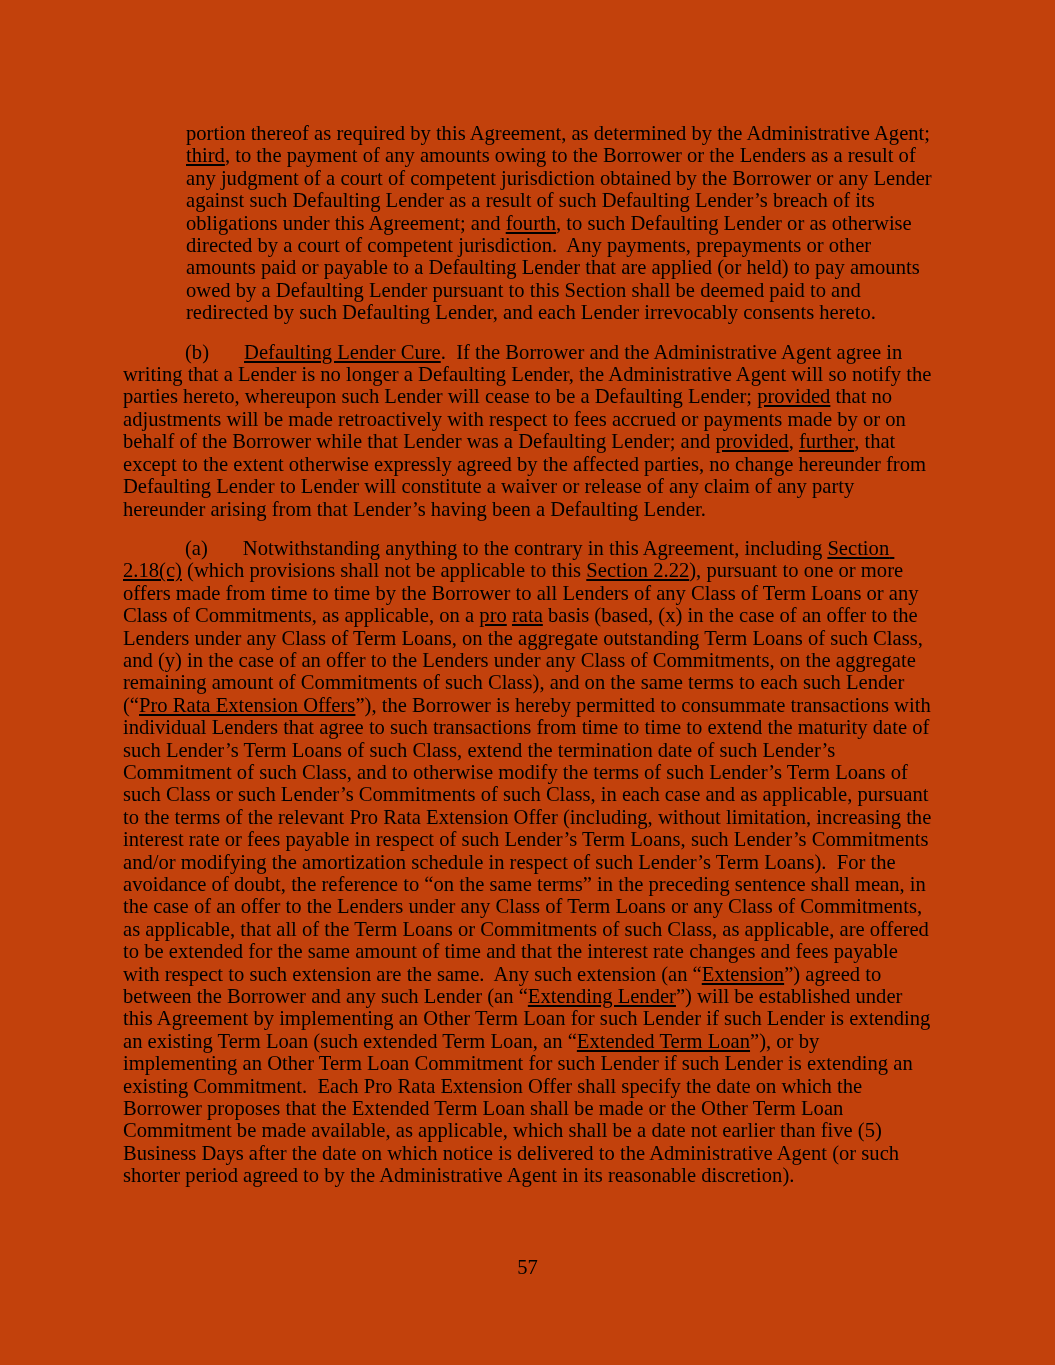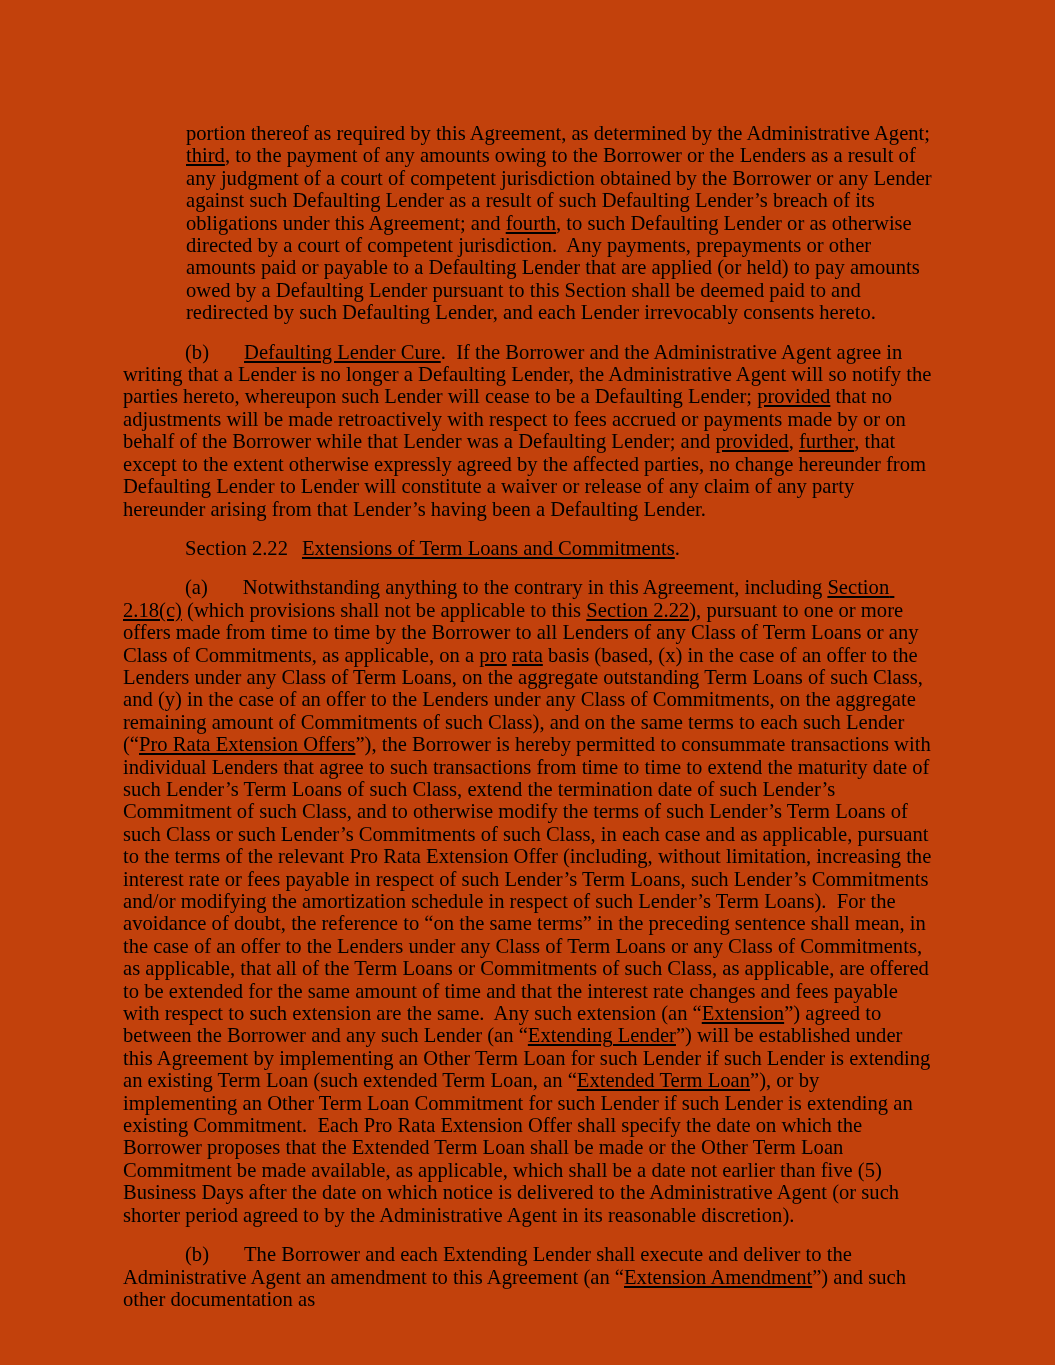--- a/index.html
+++ b/index.html
@@ -53,17 +53,16 @@
     color: #000000;
   }
 </style>
 </head>
 <body>
 
 <div class="page">
   <div class="content">
     <p class="para block-indent"><span>portion thereof as required by this Agreement, as determined by the Administrative Agent; </span><span class="u">third</span><span>, to the payment of any amounts owing to the Borrower or the Lenders as a result of any judgment of a court of competent jurisdiction obtained by the Borrower or any Lender against such Defaulting Lender as a result of such Defaulting Lender’s breach of its obligations under this Agreement; and </span><span class="u">fourth</span><span>, to such Defaulting Lender or as otherwise directed by a court of competent jurisdiction.  Any payments, prepayments or other amounts paid or payable to a Defaulting Lender that are applied (or held) to pay amounts owed by a Defaulting Lender pursuant to this Section shall be deemed paid to and redirected by such Defaulting Lender, and each Lender irrevocably consents hereto.</span></p>
     <p class="para first-indent"><span>(b)</span><span class="tab" style="width: 35px;"></span><span class="u">Defaulting Lender Cure</span><span>.  If the Borrower and the Administrative Agent agree in writing that a Lender is no longer a Defaulting Lender, the Administrative Agent will so notify the parties hereto, whereupon such Lender will cease to be a Defaulting Lender; </span><span class="u">provided</span><span> that no adjustments will be made retroactively with respect to fees accrued or payments made by or on behalf of the Borrower while that Lender was a Defaulting Lender; and </span><span class="u">provided</span><span>, </span><span class="u">further</span><span>, that except to the extent otherwise expressly agreed by the affected parties, no change hereunder from Defaulting Lender to Lender will constitute a waiver or release of any claim of any party hereunder arising from that Lender’s having been a Defaulting Lender.</span></p>
-    <p class="para first-indent"><span>Section 2.22</span><span class="tab" style="width: 14px;"></span><span class="u">Extensions of Term Loans and Commitments</span><span>.</span></p>
     <p class="para first-indent"><span>(a)</span><span class="tab" style="width: 35px;"></span><span>Notwithstanding anything to the contrary in this Agreement, including </span><span class="u">Section 2.18(c)</span><span> (which provisions shall not be applicable to this </span><span class="u">Section 2.22</span><span>), pursuant to one or more offers made from time to time by the Borrower to all Lenders of any Class of Term Loans or any Class of Commitments, as applicable, on a </span><span class="u">pro</span><span> </span><span class="u">rata</span><span> basis (based, (x) in the case of an offer to the Lenders under any Class of Term Loans, on the aggregate outstanding Term Loans of such Class, and (y) in the case of an offer to the Lenders under any Class of Commitments, on the aggregate remaining amount of Commitments of such Class), and on the same terms to each such Lender (“</span><span class="u">Pro Rata Extension Offers</span><span>”), the Borrower is hereby permitted to consummate transactions with individual Lenders that agree to such transactions from time to time to extend the maturity date of such Lender’s Term Loans of such Class, extend the termination date of such Lender’s Commitment of such Class, and to otherwise modify the terms of such Lender’s Term Loans of such Class or such Lender’s Commitments of such Class, in each case and as applicable, pursuant to the terms of the relevant Pro Rata Extension Offer (including, without limitation, increasing the interest rate or fees payable in respect of such Lender’s Term Loans, such Lender’s Commitments and/or modifying the amortization schedule in respect of such Lender’s Term Loans).  For the avoidance of doubt, the reference to “on the same terms” in the preceding sentence shall mean, in the case of an offer to the Lenders under any Class of Term Loans or any Class of Commitments, as applicable, that all of the Term Loans or Commitments of such Class, as applicable, are offered to be extended for the same amount of time and that the interest rate changes and fees payable with respect to such extension are the same.  Any such extension (an “</span><span class="u">Extension</span><span>”) agreed to between the Borrower and any such Lender (an “</span><span class="u">Extending Lender</span><span>”) will be established under this Agreement by implementing an Other Term Loan for such Lender if such Lender is extending an existing Term Loan (such extended Term Loan, an “</span><span class="u">Extended Term Loan</span><span>”), or by implementing an Other Term Loan Commitment for such Lender if such Lender is extending an existing Commitment.  Each Pro Rata Extension Offer shall specify the date on which the Borrower proposes that the Extended Term Loan shall be made or the Other Term Loan Commitment be made available, as applicable, which shall be a date not earlier than five (5) Business Days after the date on which notice is delivered to the Administrative Agent (or such shorter period agreed to by the Administrative Agent in its reasonable discretion).</span></p>
-    <p class="para first-indent"><span>(b)</span><span class="tab" style="width: 35px;"></span><span>The Borrower and each Extending Lender shall execute and deliver to the Administrative Agent an amendment to this Agreement (an “</span><span class="u">Extension Amendment</span><span>”) and such other documentation as</span></p>
   </div>
+  <div class="footer">57</div>
 </div>
 
 </body></html>

